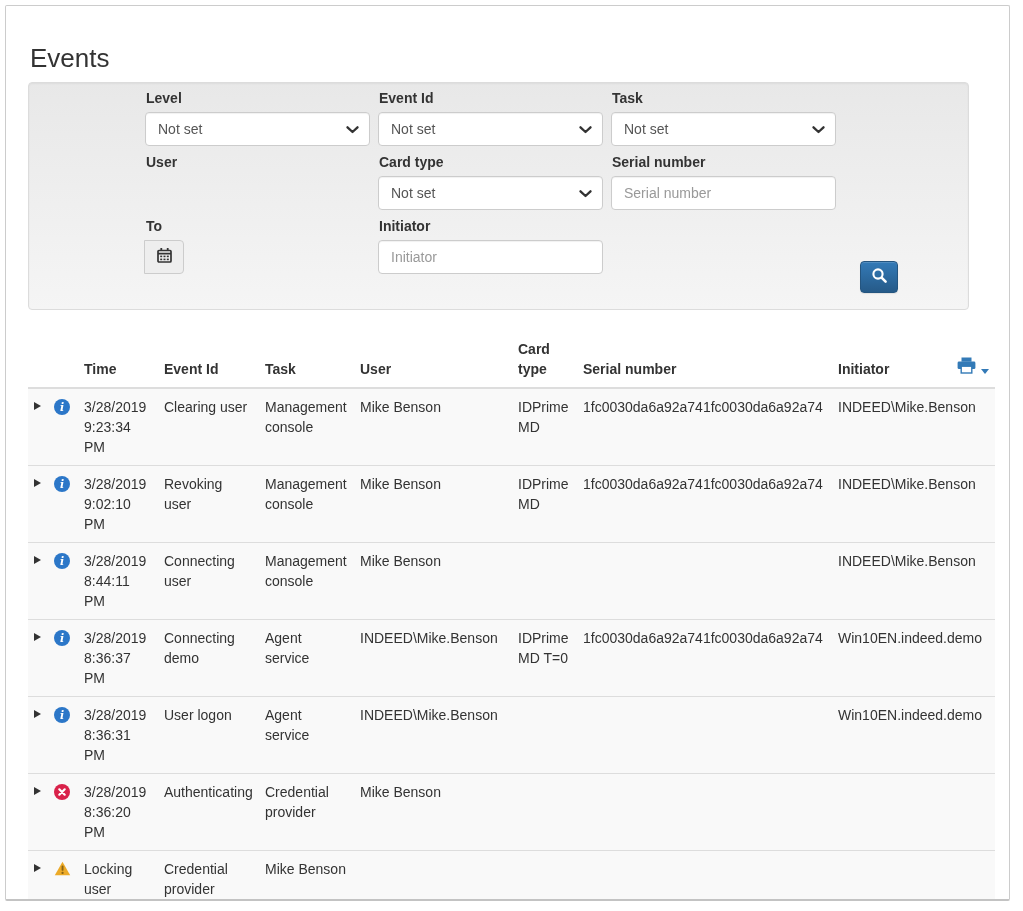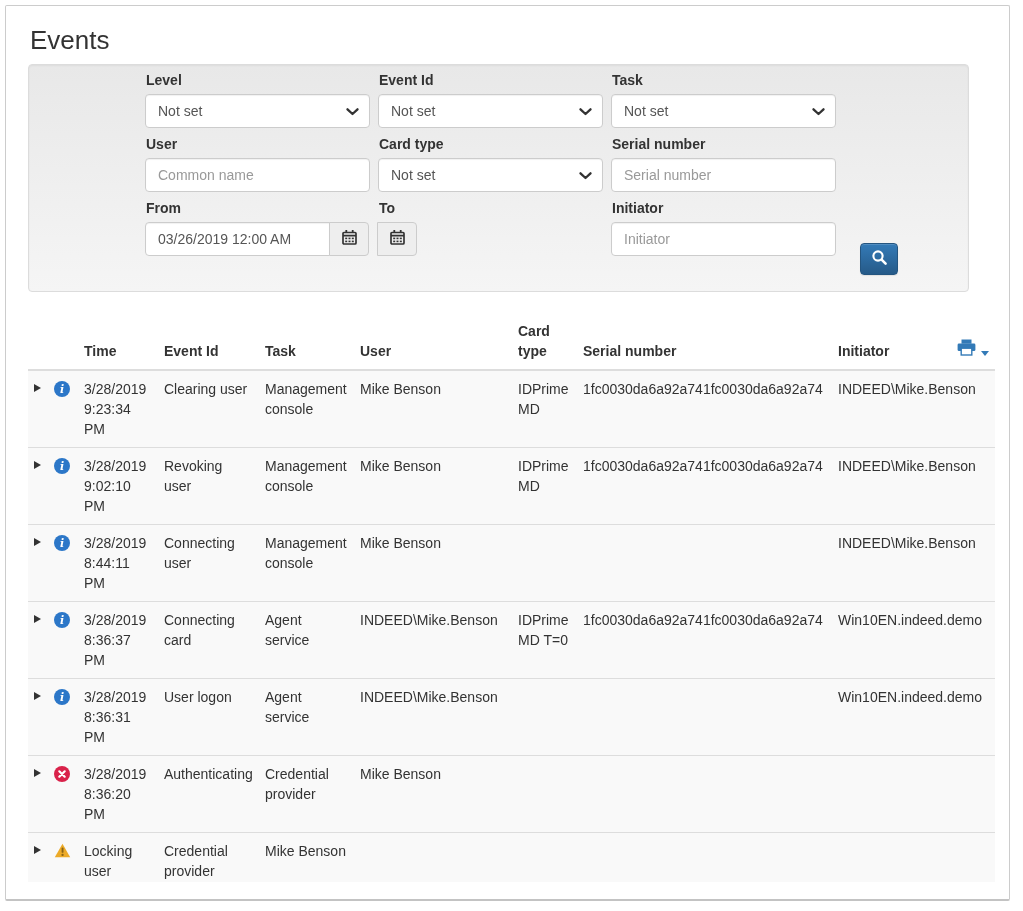--- a/index.html
+++ b/index.html
@@ -3,21 +3,21 @@
 <meta charset="utf-8">
 <style>
   html,body{margin:0;padding:0;}
   body{
     width:1023px;height:911px;overflow:hidden;background:#fff;
     font-family:"Liberation Sans",sans-serif;color:#333;
   }
   .page-card{
     margin:5px 13px 0 5px;height:896px;box-sizing:border-box;
     background:#fff;border:1px solid #ccc;border-bottom:2px solid #c3c3c3;
-    border-radius:2px;padding:0 22px;overflow:hidden;
+    border-radius:2px;padding:18px 22px;overflow:hidden;
   }
   .page-title{
     font-size:26px;font-weight:400;color:#333;margin:19px 0 8px 2px;
   }
   
   .filter-panel{
     position:relative;width:941px;height:228px;box-sizing:border-box;
     background:linear-gradient(to bottom,#e8e8e8,#f5f5f5);
     border:1px solid #dcdcdc;border-radius:4px;
     box-shadow:inset 0 1px 2px rgba(0,0,0,.05);
@@ -136,64 +136,39 @@
           <span>
             <svg width="13" height="8" viewBox="0 0 13 8">
                 <polyline points="1.5,1.3 6.5,6 11.5,1.3" fill="none" stroke="#333" stroke-width="2.3" stroke-linecap="round" stroke-linejoin="round"></polyline>
               </svg>
           </span>
         </div>
       </div>
 
       <div class="fgroup">
         <label>User</label>
-        <input class="ctrl" type="text" placeholder="Common name" style="">
       </div>
 
       <div class="fgroup">
         <label>Card type</label>
         <div class="ctrl select">
           <span>Not set</span>
           <span>
             <svg width="13" height="8" viewBox="0 0 13 8">
                 <polyline points="1.5,1.3 6.5,6 11.5,1.3" fill="none" stroke="#333" stroke-width="2.3" stroke-linecap="round" stroke-linejoin="round"></polyline>
               </svg>
           </span>
         </div>
       </div>
 
       <div class="fgroup">
         <label>Serial number</label>
         <input class="ctrl" type="text" placeholder="Serial number" style="">
       </div>
 
-      <div class="fgroup">
-        <label>From</label>
-        <div class="dategroup">
-          <input class="ctrl" type="text" value="03/26/2019 12:00 AM" style="">
-          <span class="date-addon">
-            <span>
-              <svg width="15" height="15" viewBox="0 0 15 15">
-                <rect x="1" y="2.5" width="13" height="11.5" rx="1" fill="none" stroke="#333" stroke-width="1.7"></rect>
-                <line x1="1" y1="5.6" x2="14" y2="5.6" stroke="#333" stroke-width="1.7"></line>
-                <rect x="3.4" y="0" width="1.8" height="3" fill="#333"></rect>
-                <rect x="9.8" y="0" width="1.8" height="3" fill="#333"></rect>
-                <g fill="#333">
-                  <rect x="3.2" y="7.6" width="2" height="1.6"></rect>
-                    <rect x="6.5" y="7.6" width="2" height="1.6"></rect>
-                    <rect x="9.8" y="7.6" width="2" height="1.6"></rect>
-                  <rect x="3.2" y="10.6" width="2" height="1.6"></rect>
-                    <rect x="6.5" y="10.6" width="2" height="1.6"></rect>
-                    <rect x="9.8" y="10.6" width="2" height="1.6"></rect>
-                </g>
-              </svg>
-            </span>
-          </span>
-        </div>
-      </div>
 
       <div class="fgroup">
         <label>To</label>
         <div class="dategroup">
           <span class="date-addon">
             <span>
               <svg width="15" height="15" viewBox="0 0 15 15">
                 <rect x="1" y="2.5" width="13" height="11.5" rx="1" fill="none" stroke="#333" stroke-width="1.7"></rect>
                 <line x1="1" y1="5.6" x2="14" y2="5.6" stroke="#333" stroke-width="1.7"></line>
                 <rect x="3.4" y="0" width="1.8" height="3" fill="#333"></rect>
@@ -329,21 +304,21 @@
     <div class="cell icon-cell">
       <span class="licon lv-info">
         <svg class="i-info" width="16" height="16" viewBox="0 0 16 16">
           <circle cx="8" cy="8" r="8" fill="#2c77c8"></circle>
           <text x="8" y="12" text-anchor="middle" font-family="DejaVu Serif, serif" font-size="11" font-style="italic" font-weight="bold" fill="#fff">i</text>
         </svg>
 
       </span>
     </div>
     <div class="cell">3/28/2019 8:36:37 PM</div>
-    <div class="cell">Connecting card</div>
+    <div class="cell">Connecting demo</div>
     <div class="cell">Agent service</div>
     <div class="cell">INDEED\Mike.Benson</div>
     <div class="cell">IDPrime MD T=0</div>
     <div class="cell">1fc0030da6a92a741fc0030da6a92a74</div>
     <div class="cell initiator-cell">Win10EN.indeed.demo</div>
   </div>
 
   <div class="trow">
     <div class="cell caret-cell">
       <span class="cr"></span>

